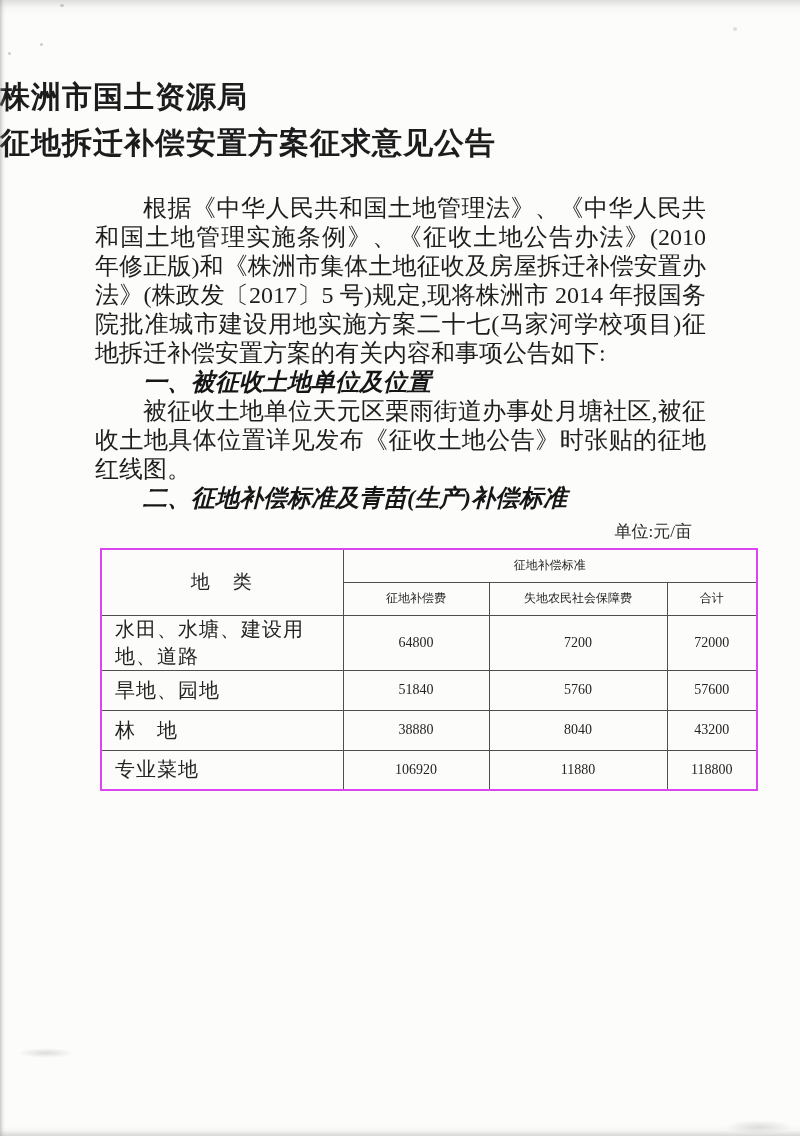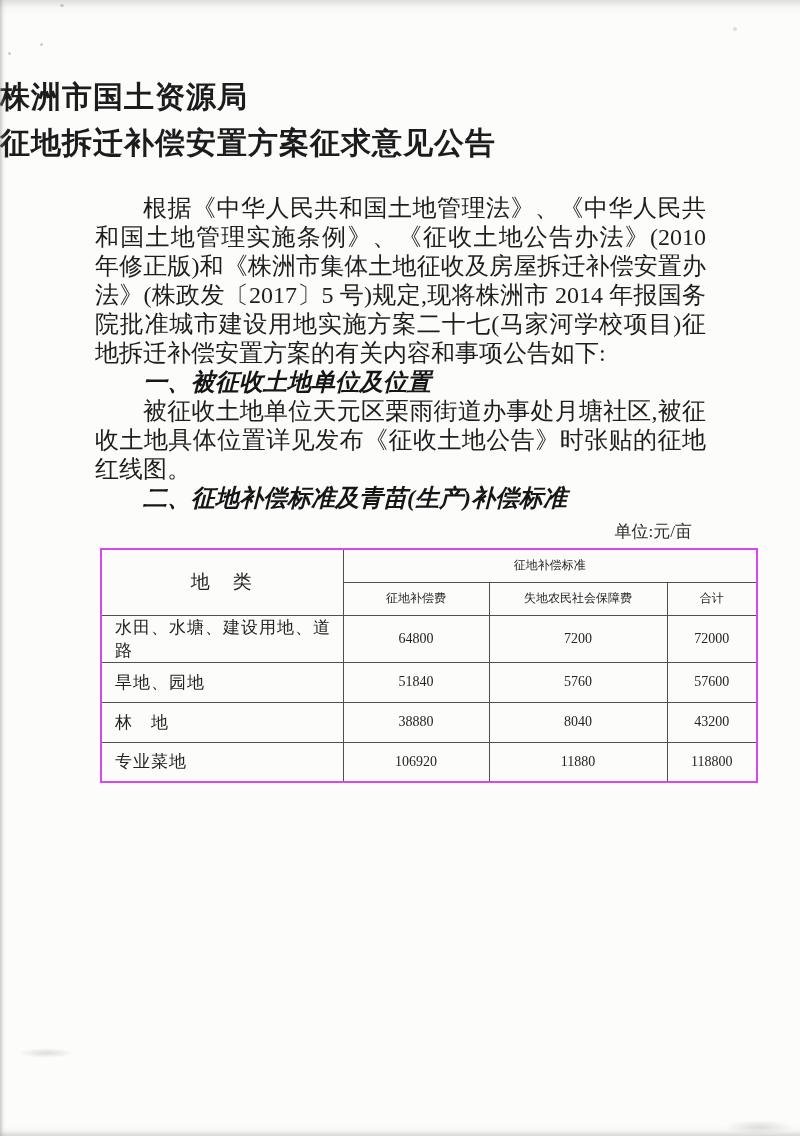--- a/index.html
+++ b/index.html
@@ -74,21 +74,21 @@
     text-align: center;
     padding: 0;
     color: #242424;
   }
   .comp-table .hdr      { font-size: 12px; height: 33px; }
   .comp-table .hdr-land { font-size: 19px; letter-spacing: 2px; }
   .comp-table .datarow td { height: 40px; font-size: 14px; }
   .comp-table .datarow td.land {
     text-align: left;
     padding-left: 13px;
-    font-size: 17px;
+    font-size: 20px;
     letter-spacing: 1px;
   }
 </style>
 </head>
 <body>
 
 <div class="edge-top"></div>
 <div class="edge-left"></div>
 <div class="edge-bottom"></div>
 <div class="smudge smudge-br"></div>

